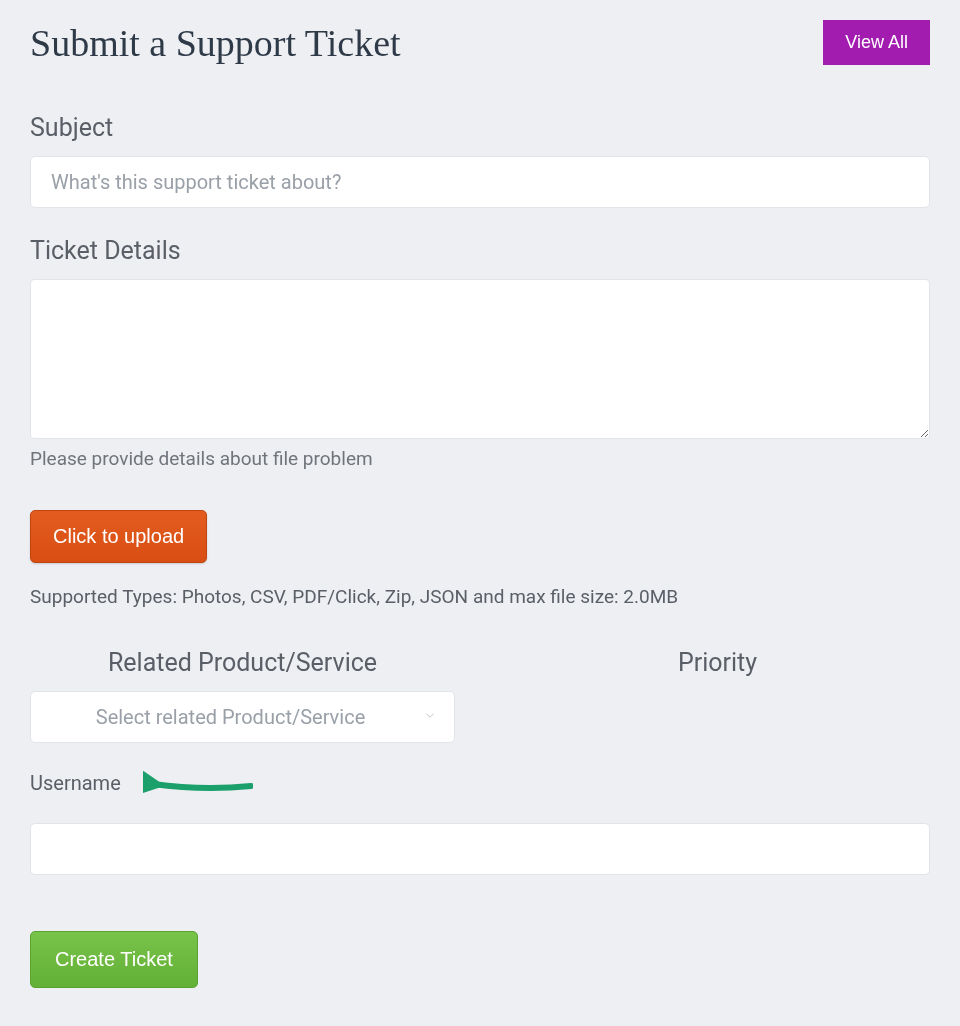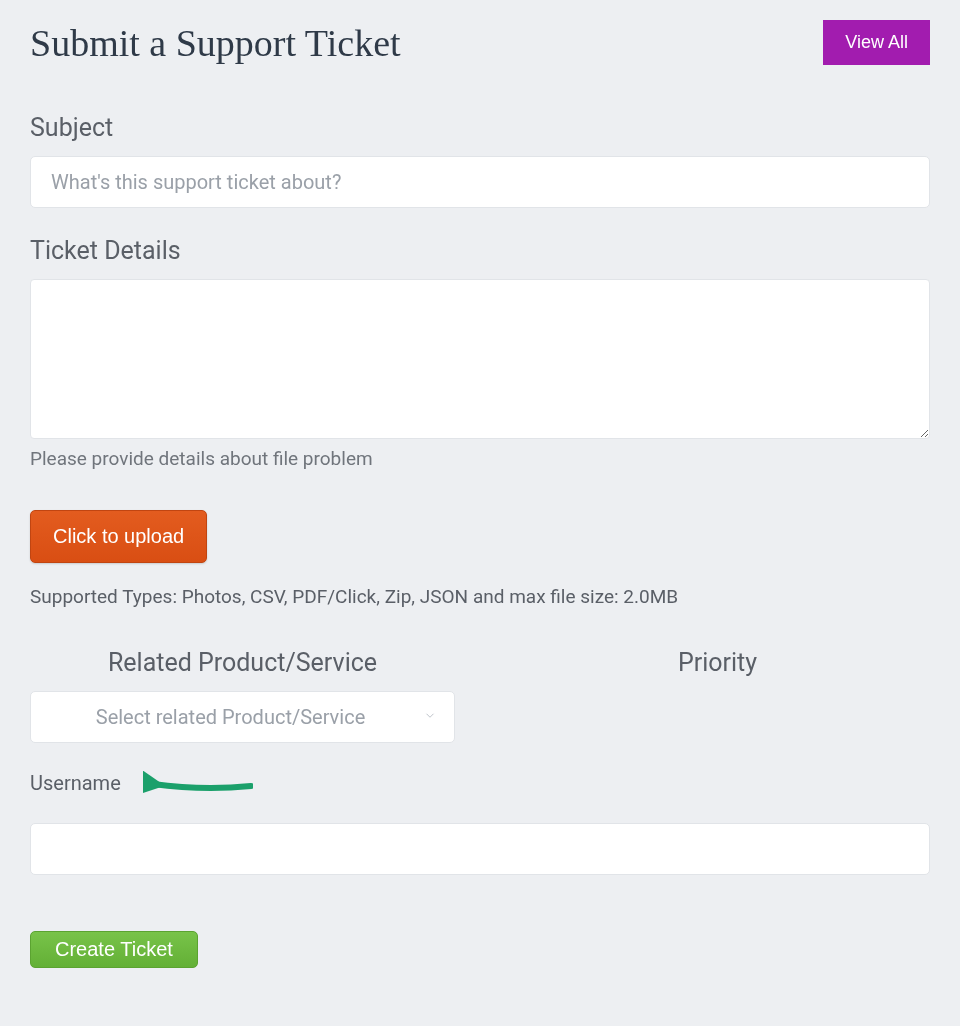--- a/index.html
+++ b/index.html
@@ -152,21 +152,21 @@
     .arrow-annotation {
       display: inline-flex;
       align-items: center;
     }
     .create-btn {
       background: #6bb93e;
       background: linear-gradient(to bottom, #78c349, #63b036);
       color: #fff;
       border: 1px solid #5ba331;
       border-radius: 5px;
-      padding: 6px 24px;
+      padding: 16px 24px;
       font-size: 20px;
       font-weight: 400;
       cursor: pointer;
       margin-top: 28px;
     }
   </style>
 </head>
 <body>
 
 

